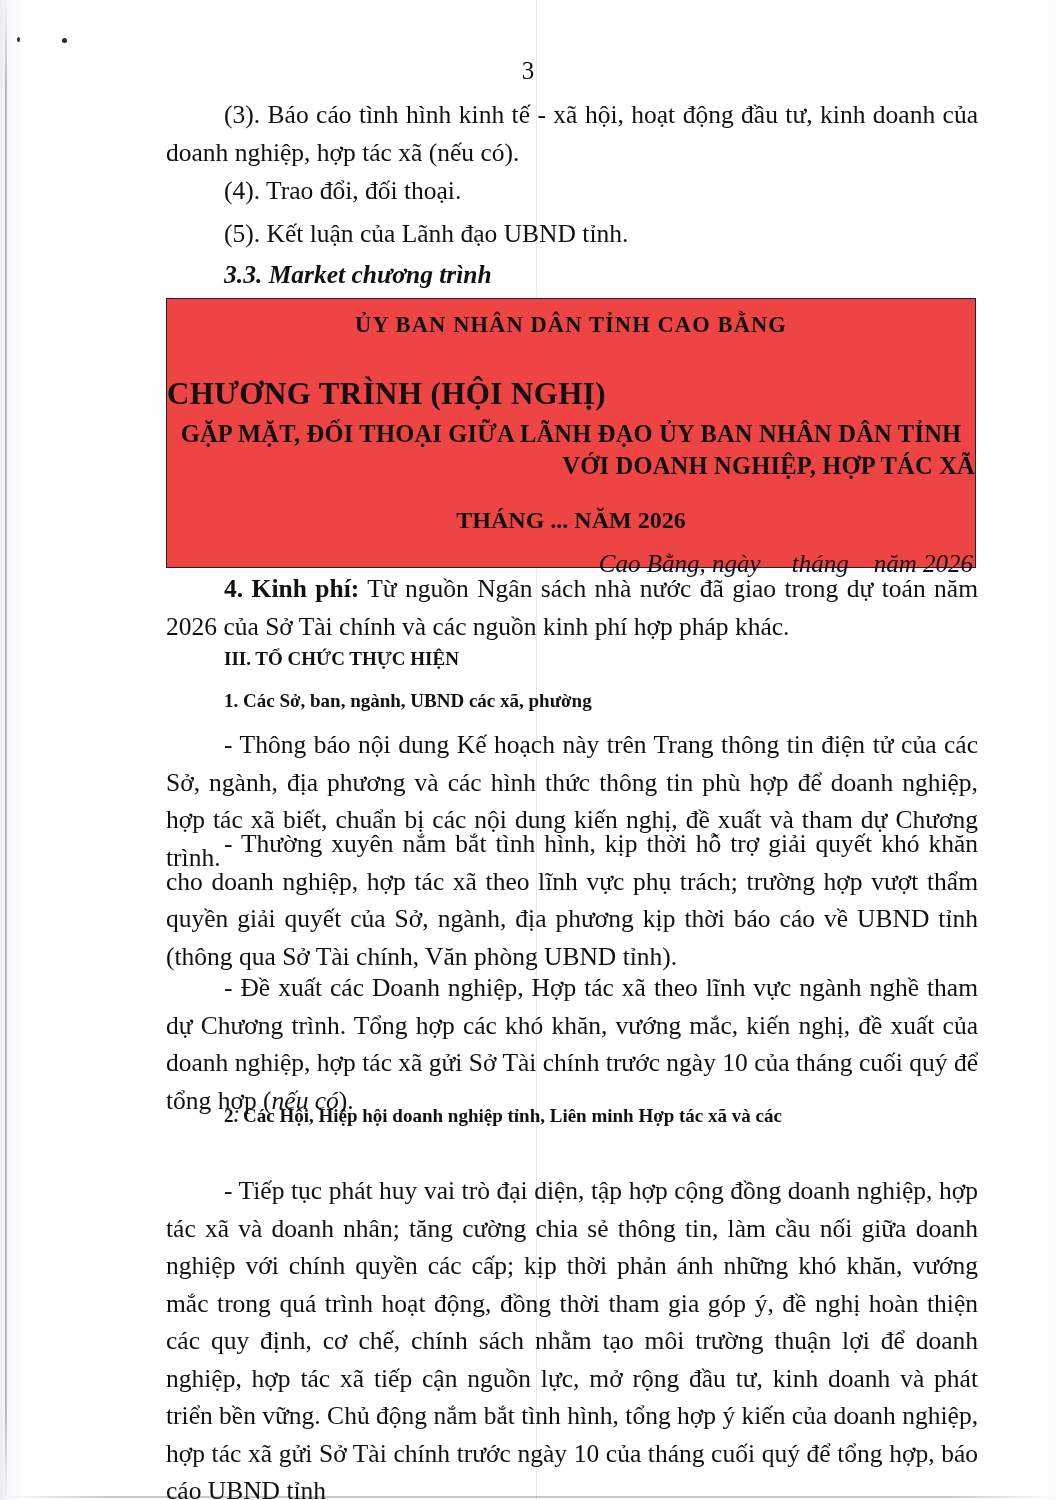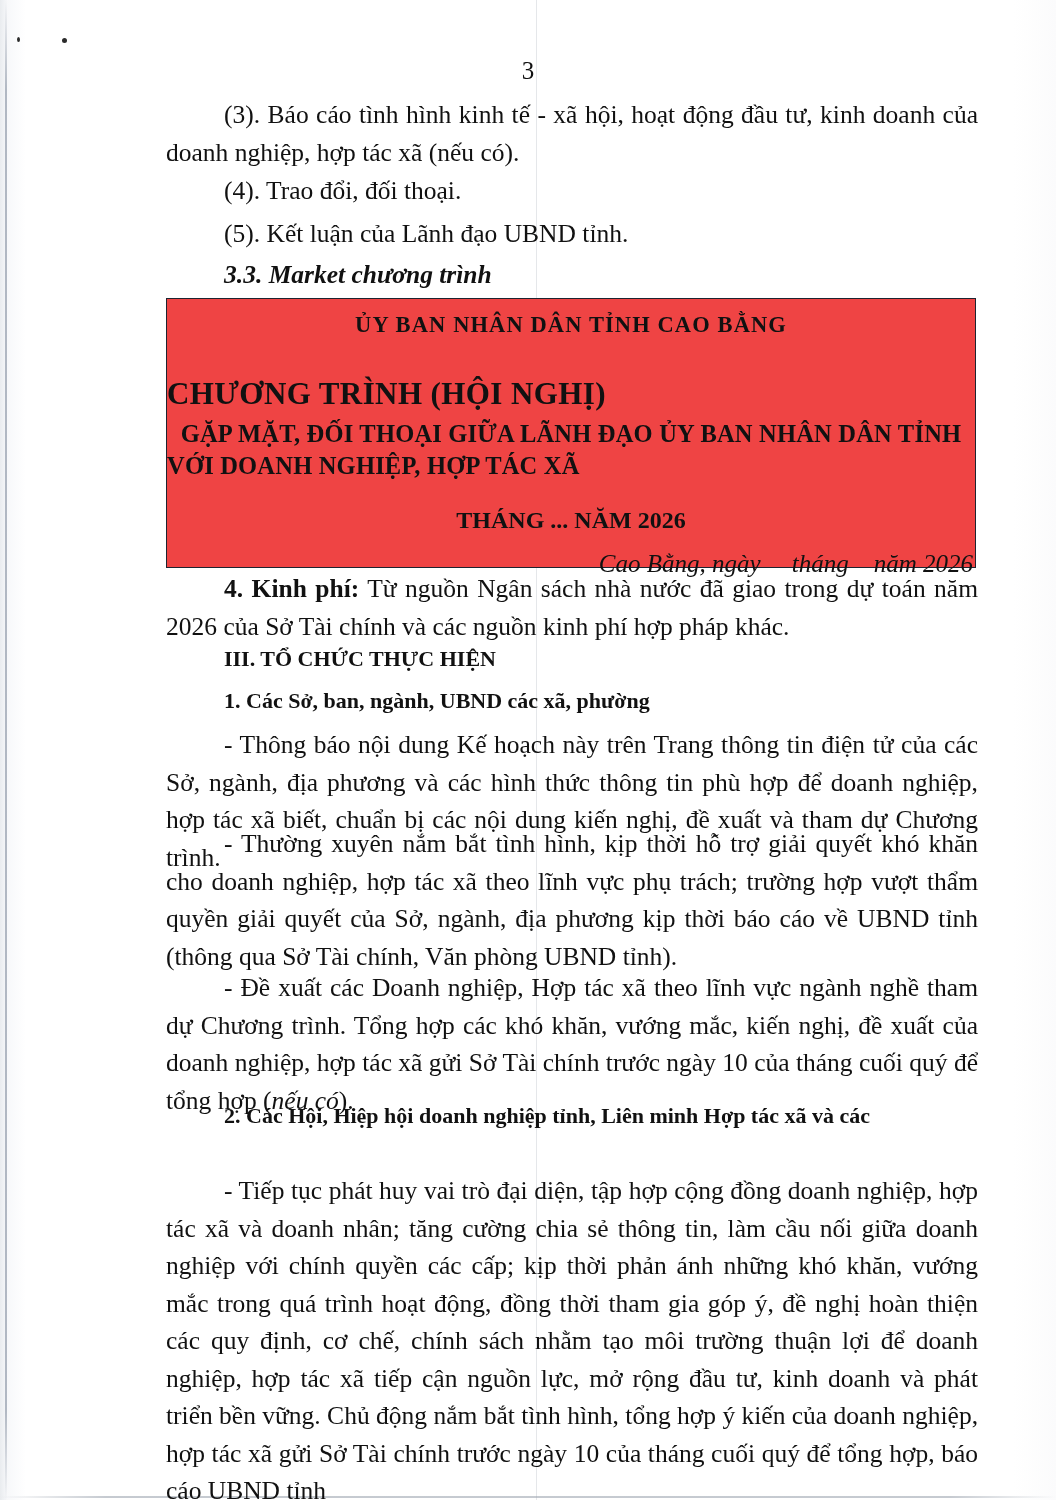--- a/index.html
+++ b/index.html
@@ -69,21 +69,21 @@
     font-size: 25.5px;
     line-height: 37.5px;
     text-align: justify;
     text-indent: 58px;
     text-justify: inter-word;
     hyphens: none;
   }
   p.para.nojust { text-align: left; }
   p.heading {
     margin: 0;
-    font-size: 22px;
+    font-size: 19px;
     line-height: 37.5px;
     font-weight: bold;
     text-indent: 58px;
     text-align: left;
   }
   p.heading-italic {
     margin: 0;
     font-size: 25.5px;
     line-height: 37.5px;
     font-weight: bold;
@@ -119,21 +119,21 @@
     margin-top: 38px;
   }
   .pb-sub1 {
     text-align: center;
     font-weight: bold;
     font-size: 24.5px;
     letter-spacing: .2px;
     margin-top: 8px;
   }
   .pb-sub2 {
-    text-align: left;
+    text-align: right;
     font-weight: bold;
     font-size: 24.5px;
     letter-spacing: .2px;
     margin-top: 4px;
   }
   .pb-month {
     text-align: center;
     font-weight: bold;
     font-size: 24px;
     margin-top: 27px;

